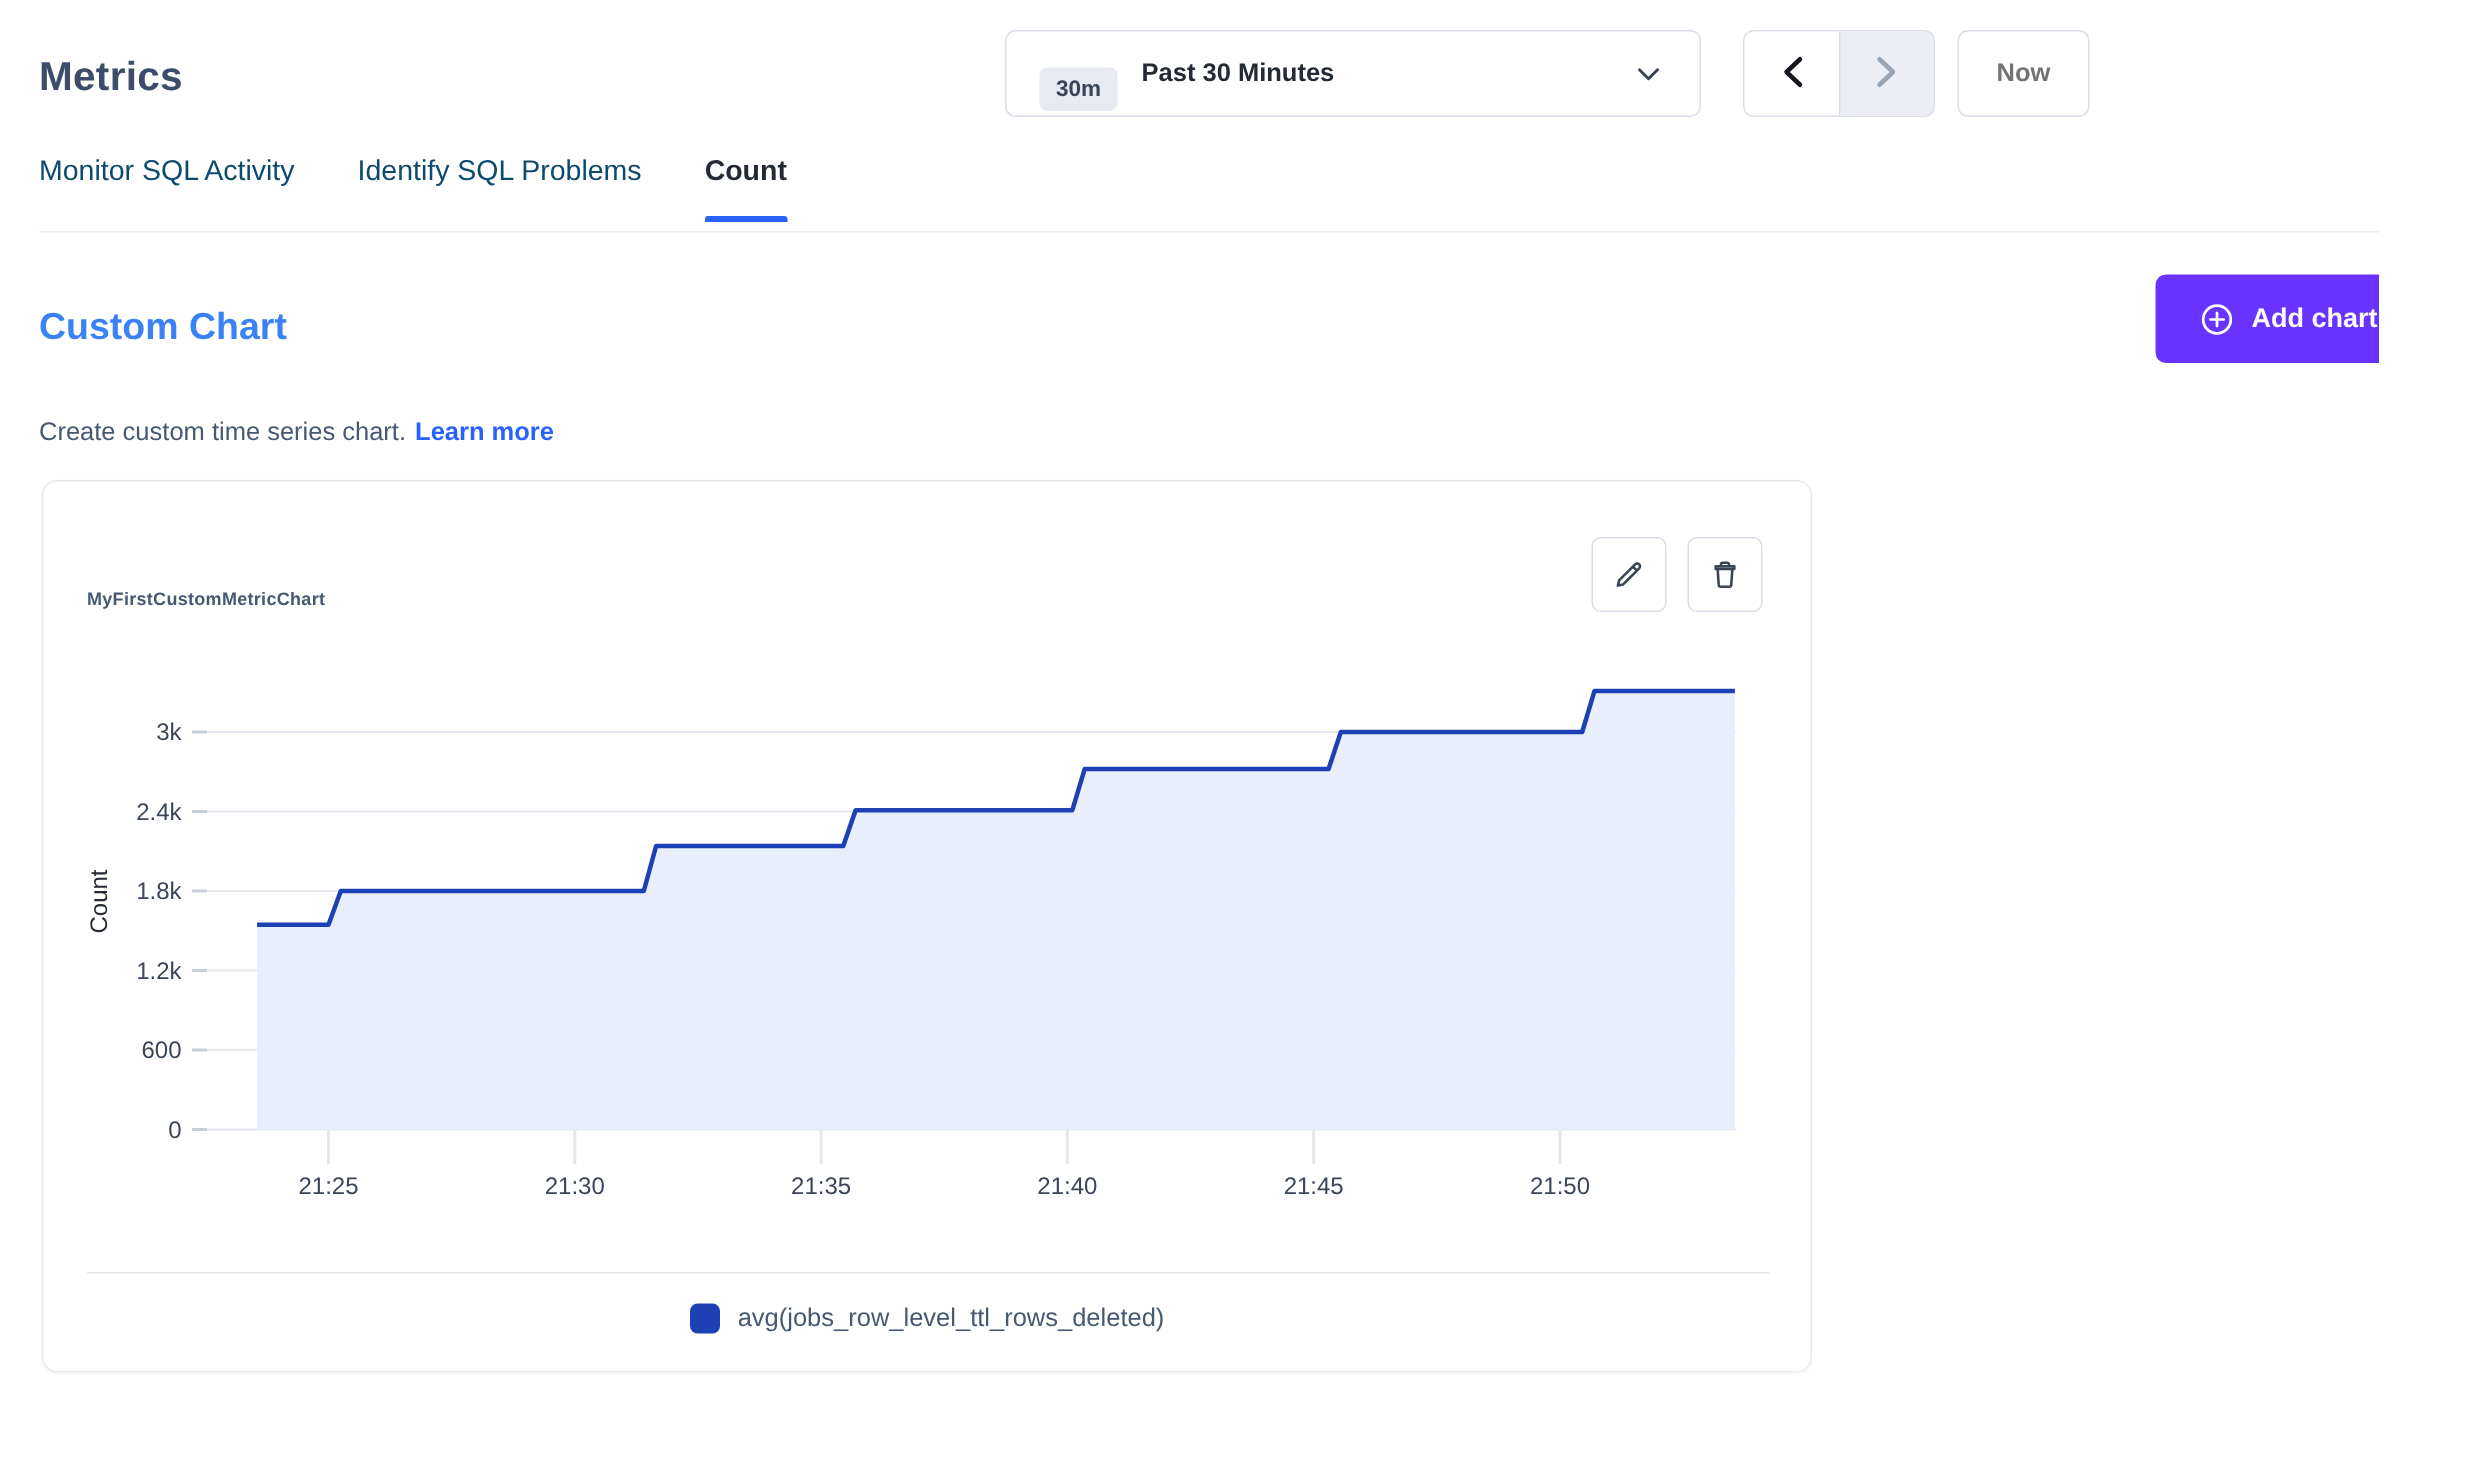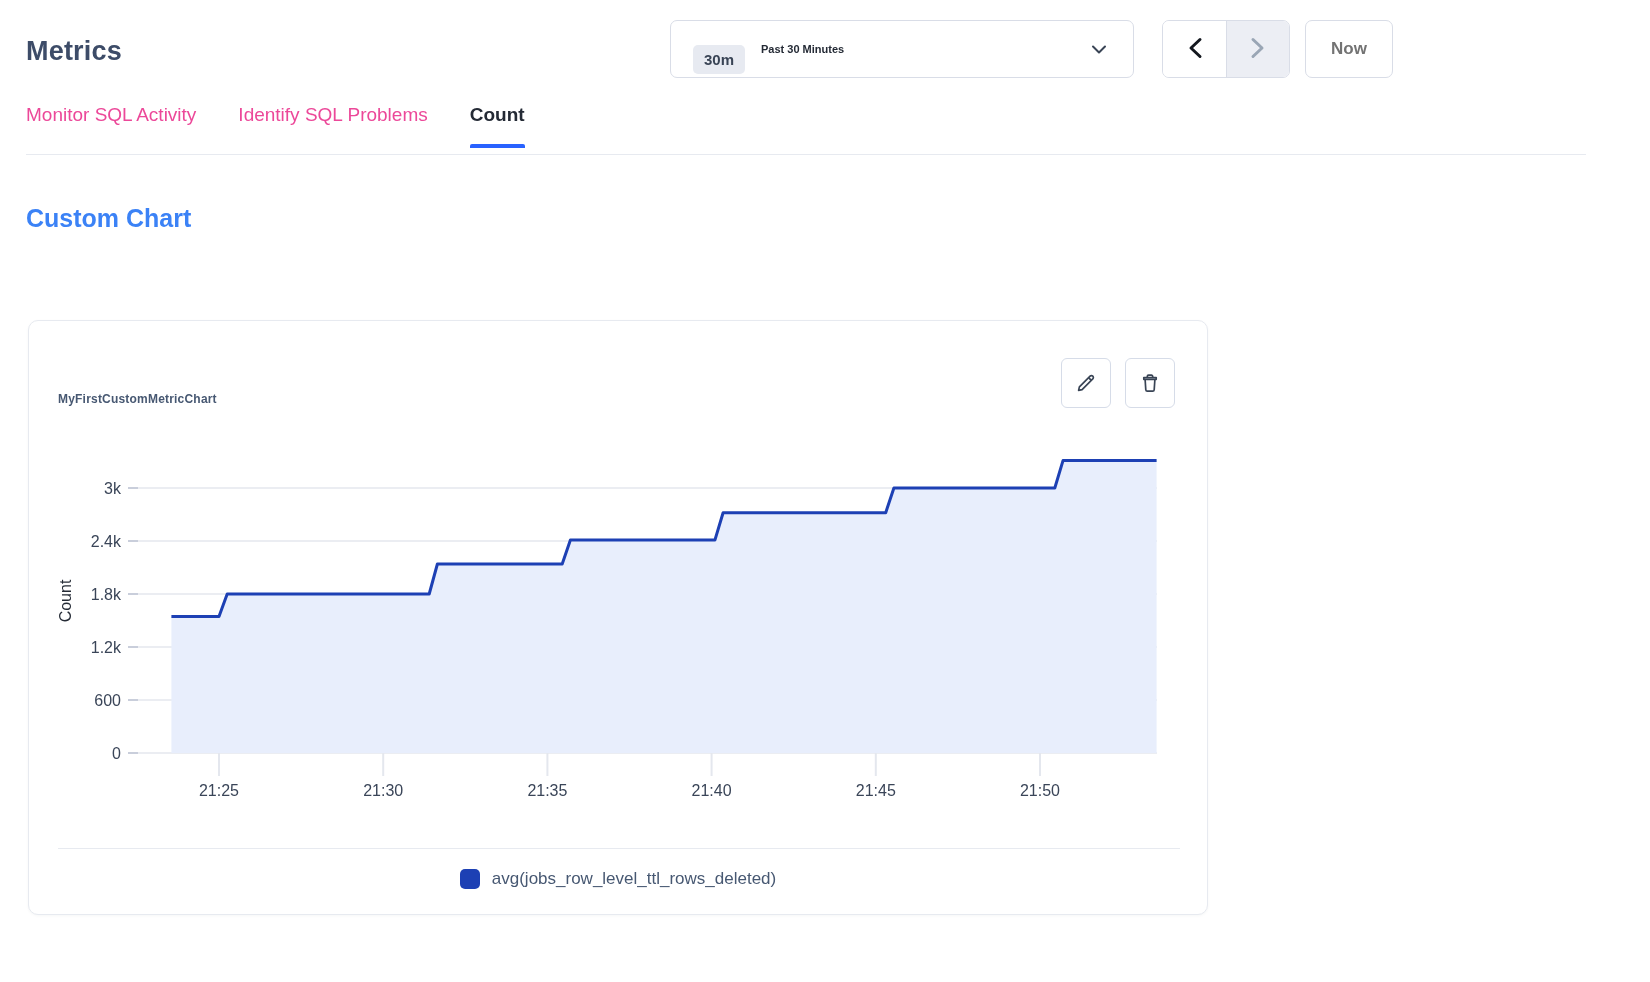--- a/index.html
+++ b/index.html
@@ -18,42 +18,42 @@
 
   .time-dropdown {
     position:absolute; left:670px; top:20px; width:464px; height:58px;
     border:1px solid #d9dde7; border-radius:7px; background:#fff;
     display:flex; align-items:center; cursor:pointer;
   }
   .time-badge {
     margin-left:22px; background:#e7eaf1; color:#394455;
     font-size:15px; font-weight:700; border-radius:5px; padding:6px 11px;margin-top:20px;
   }
-  .time-label { margin-left:16px; font-size:11px; font-weight:600; color:#242a35; }
+  .time-label { margin-left:16px; font-size:17px; font-weight:600; color:#242a35; }
   .time-caret { margin-left:auto; margin-right:26px; display:flex; align-items:center; }
 
   .range-arrows {
     position:absolute; left:1162px; top:20px; width:128px; height:58px;
     border:1px solid #d9dde7; border-radius:7px; overflow:hidden;
     display:flex; background:#fff;
   }
   .arrow-half { width:50%; height:100%; display:flex; align-items:center; justify-content:center; cursor:pointer; background:#fff; border:none; }
   .arrow-half.next { background:#eceef4; border-left:1px solid #d9dde7; cursor:default; }
 
   .now-button {
     position:absolute; left:1305px; top:20px; width:88px; height:58px;
     border:1px solid #d9dde7; border-radius:7px; background:#fff;
     font-size:17px; font-weight:600; color:#737373;
     display:flex; align-items:center; justify-content:center; cursor:pointer;
     font-family:inherit;
   }
 
   
   .tabs { position:absolute; left:26px; top:104px; display:flex; gap:42px; }
-  .tab { font-size:19px; color:#ec4899; cursor:pointer; padding-bottom:22px; position:relative; white-space:nowrap; }
+  .tab { font-size:19px; color:#0c4a6e; cursor:pointer; padding-bottom:22px; position:relative; white-space:nowrap; }
   .tab.active { color:#242a35; font-weight:600; }
   .tab.active:after {
     content:""; position:absolute; left:0; right:0; bottom:0; height:4px;
     background:#2962ff; border-radius:2px 2px 0 0;
   }
   .tabs-divider { position:absolute; left:26px; width:1588px; top:154px; height:1px; background:#e7eaf0; }
 
   
   .section-title { position:absolute; left:26px; top:204px; font-size:25px; font-weight:700; color:#3b82f6; }
   .section-sub   { position:absolute; left:26px; top:278px; font-size:17px; color:#475872; }
@@ -133,21 +133,32 @@
   <button class="now-button">Now</button>
 
   <nav class="tabs">
     <div class="tab">Monitor SQL Activity</div>
     <div class="tab">Identify SQL Problems</div>
     <div class="tab active">Count</div>
   </nav>
   <div class="tabs-divider"></div>
 
   <h2 class="section-title">Custom Chart</h2>
-
+  <p class="section-sub"><span>Create custom time series chart.</span><a class="learn-more">Learn more</a></p>
+
+  <button class="add-chart-btn">
+    <span style="display:flex;">
+      <svg width="24" height="24" viewBox="0 0 24 24">
+          <circle cx="12" cy="12" r="9.2" fill="none" stroke="#ffffff" stroke-width="1.8"></circle>
+          <line x1="12" y1="7.6" x2="12" y2="16.4" stroke="#ffffff" stroke-width="1.8" stroke-linecap="round"></line>
+          <line x1="7.6" y1="12" x2="16.4" y2="12" stroke="#ffffff" stroke-width="1.8" stroke-linecap="round"></line>
+        </svg>
+    </span>
+    <span>Add chart</span>
+  </button>
 
   <section class="chart-card">
 
     <svg id="chart-svg" class="chart-svg" viewBox="0 0 1180 595">
         <line x1="109" x2="1128" y1="432" y2="432" stroke="#e4e7ee" stroke-width="1.4"></line>
         <line x1="99" x2="109" y1="432" y2="432" stroke="#c9cedb" stroke-width="2"></line>
         <text x="92" y="437.5" text-anchor="end" font-size="16" fill="#3a4558">0</text>
         <line x1="109" x2="1128" y1="379" y2="379" stroke="#e4e7ee" stroke-width="1.4"></line>
         <line x1="99" x2="109" y1="379" y2="379" stroke="#c9cedb" stroke-width="2"></line>
         <text x="92" y="384.5" text-anchor="end" font-size="16" fill="#3a4558">600</text>

